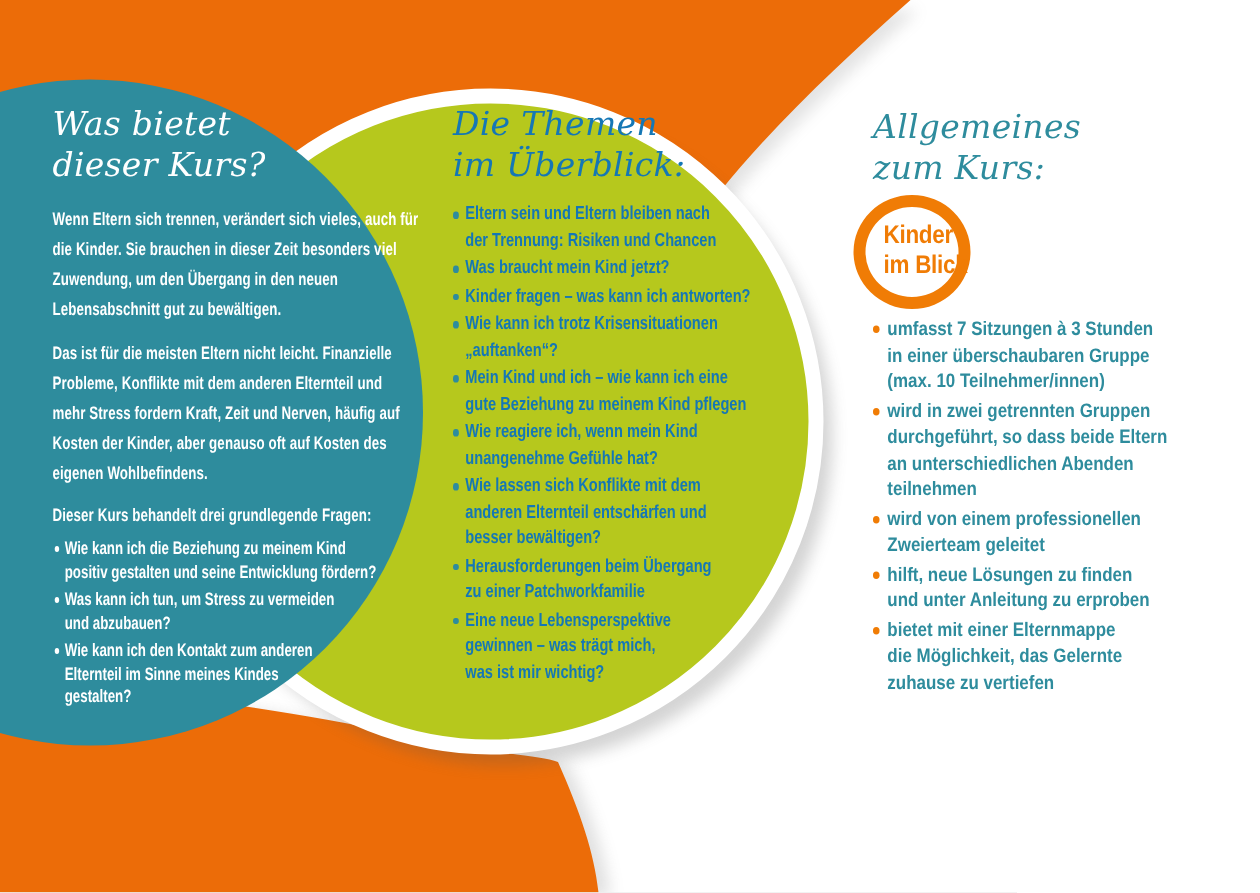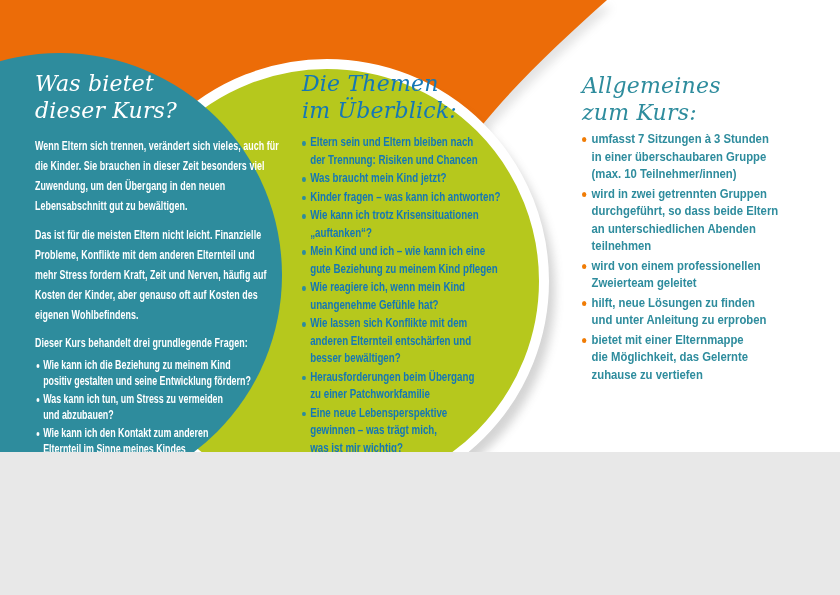--- a/index.html
+++ b/index.html
@@ -1,17 +1,17 @@
 <!DOCTYPE html>
 <html><head>
 <meta charset="utf-8">
 <style>
   html,body{margin:0;padding:0;background:#e8e8e8;}
   .stage{
-    position:relative;width:840px;height:452px;overflow:hidden;background:#fff;
+    position:relative;width:840px;height:595px;overflow:hidden;background:#fff;
     font-family:"Liberation Sans",sans-serif;
   }
   .stage svg.bg{position:absolute;left:0;top:0;}
   section{position:absolute;}
   
   .h-serif{
     font-family:"DejaVu Serif","Liberation Serif",serif;
     font-style:italic;font-weight:500;
     font-size:22px;line-height:27px;margin:0;
     white-space:pre-line;letter-spacing:.2px;
@@ -189,20 +189,24 @@
 gewinnen – was trägt mich,
 was ist mir wichtig?</span>
           </li>
         </ul>
     </div>
   </section>
 
   <section class="p-right">
     <h2 class="h-serif">Allgemeines
 zum Kurs:</h2>
+    <div class="logo">
+      <span class="logo-text">Kinder
+im Blick</span>
+    </div>
     <div class="cond">
       <ul>
 
           <li class="li">
             <span class="dot"></span>
             <span class="txt">umfasst 7 Sitzungen à 3 Stunden
 in einer überschaubaren Gruppe
 (max. 10 Teilnehmer/innen)</span>
           </li>
 

